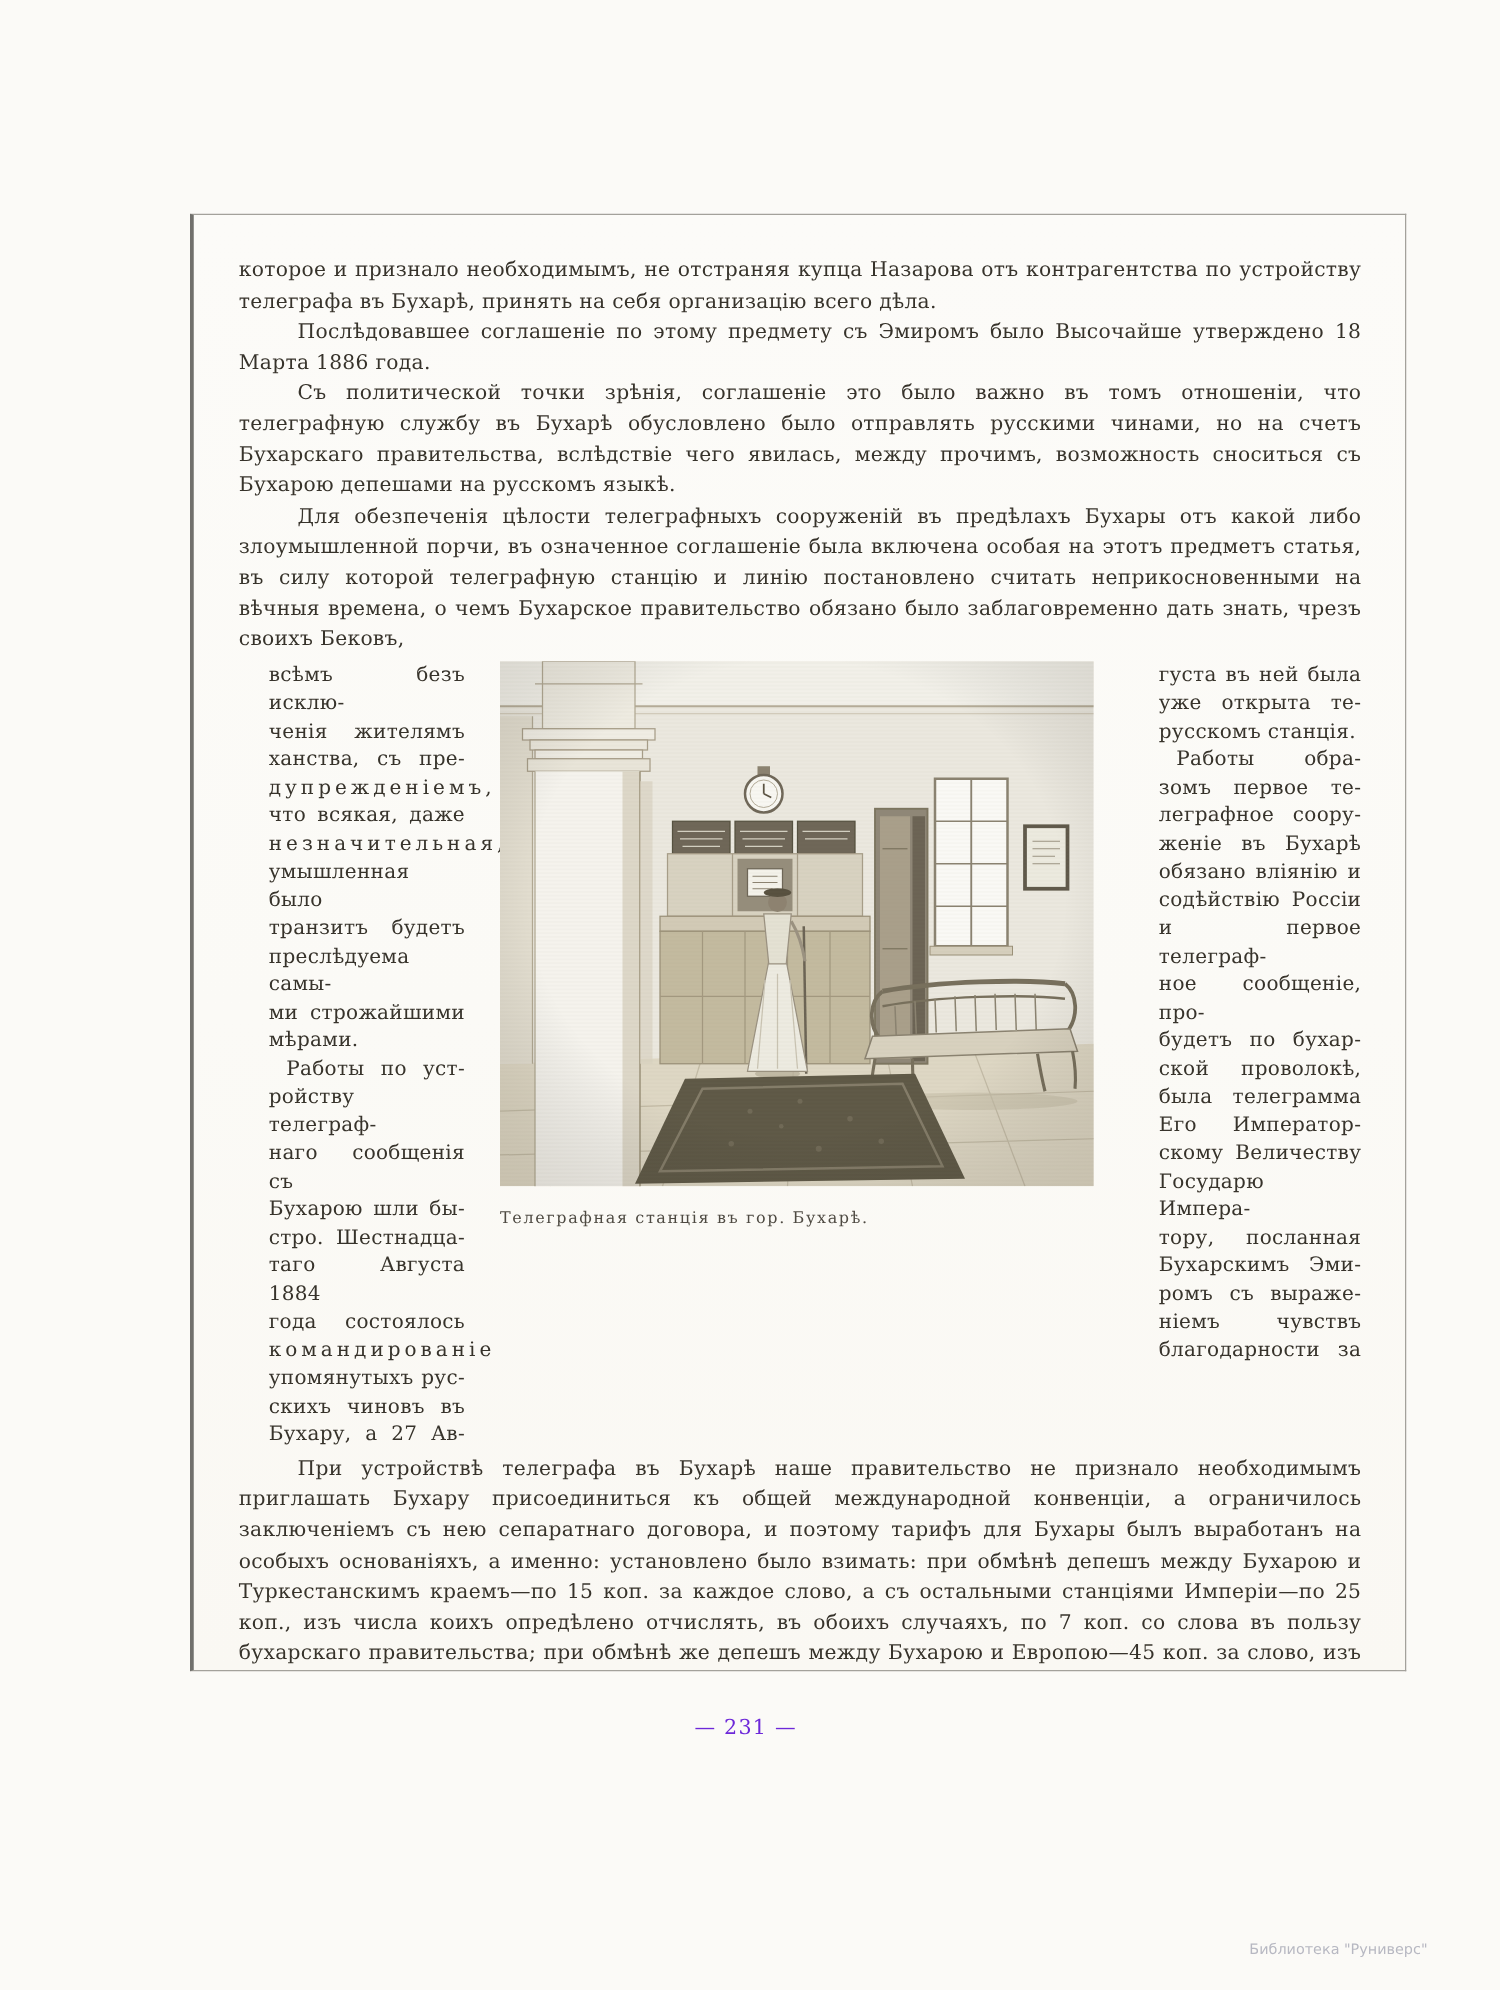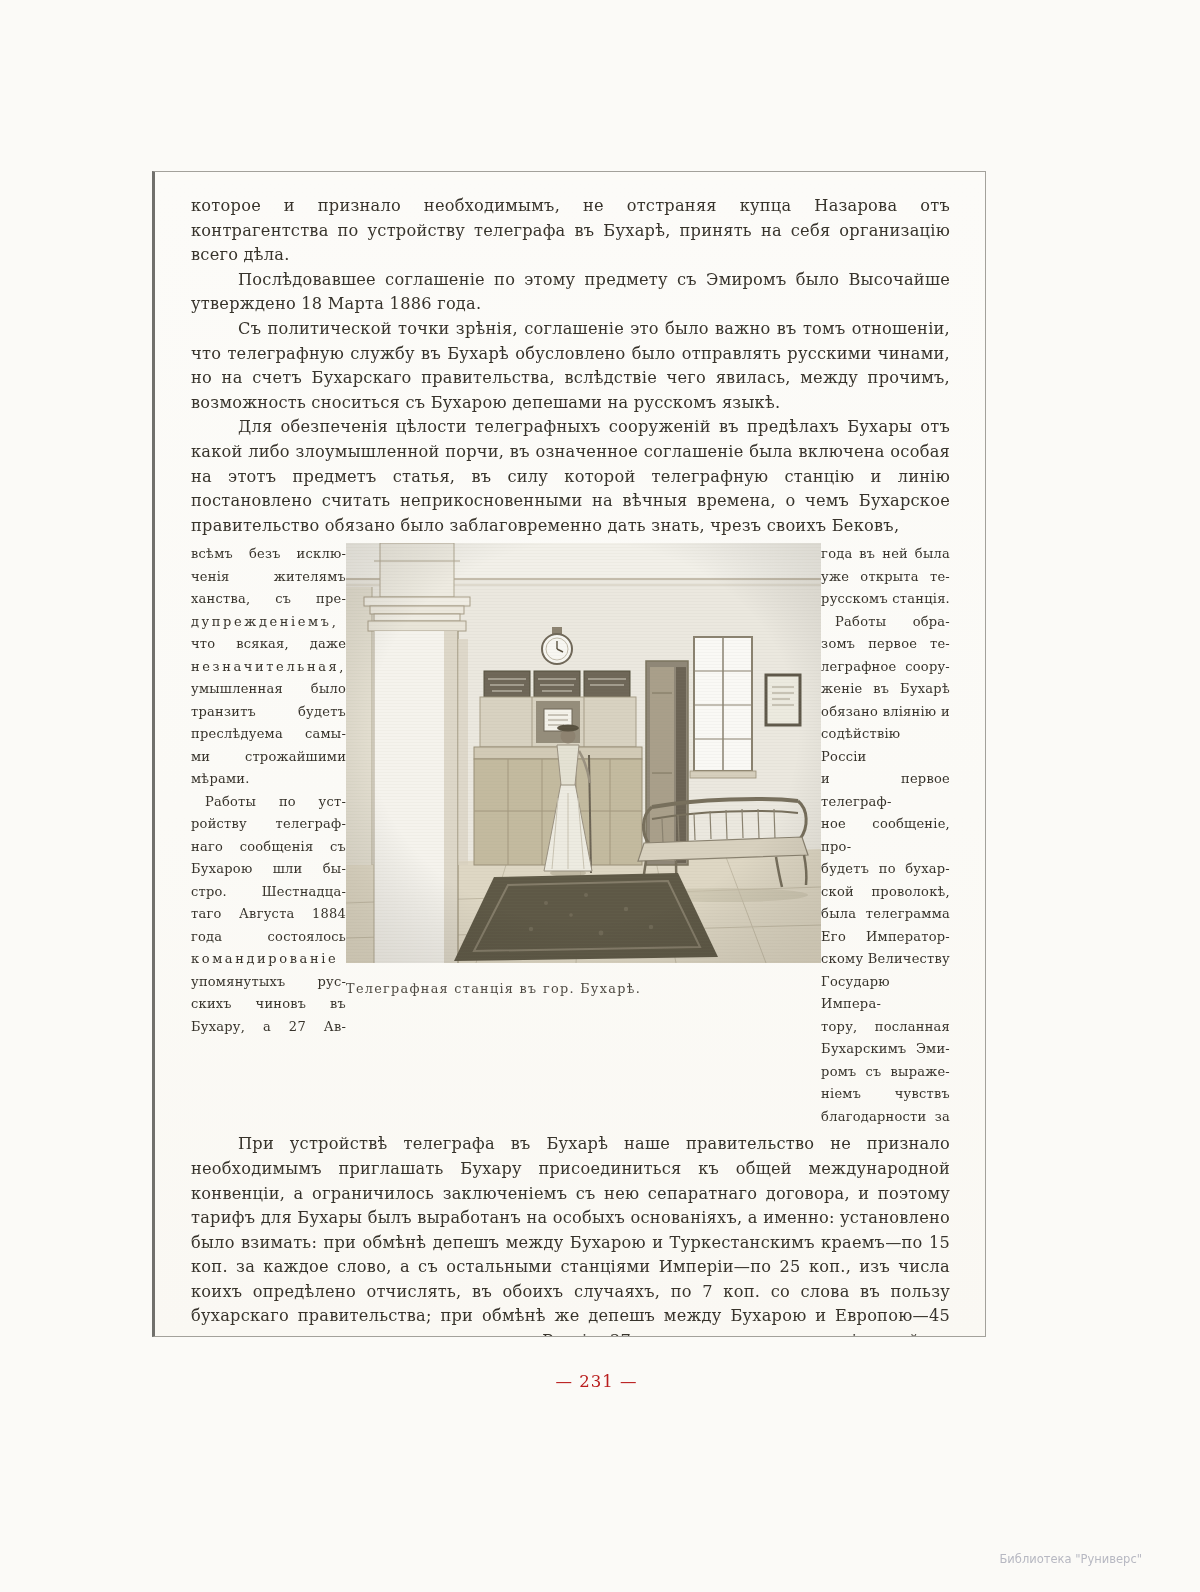--- a/index.html
+++ b/index.html
@@ -3,52 +3,52 @@
 <meta charset="utf-8">
 <style>
   html,body { margin:0; padding:0; }
   body { background:#f4f3ef; }
   .page {
     position:relative; width:1200px; height:1592px; margin:0 auto;
     background:#fbfaf7; overflow:hidden;
     font-family:"DejaVu Serif","Liberation Serif",serif;
   }
   .sheet {
-    position:absolute; left:152px; top:171px; width:834px; height:1166px;
+    position:absolute; left:152px; top:171px; width:973px; height:1166px;
     box-sizing:border-box;
     background:linear-gradient(180deg,#fcfbf8 0%,#fbfaf6 55%,#faf8f3 100%);
     border:1px solid #a3a19b; border-left:3px solid #71706c;
-    padding:22px 35px 24px 36px; overflow:hidden; color:#37332b;
+    padding:32px 35px 24px 36px; overflow:hidden; color:#37332b;
   }
   .body-text { font-size:16.2px; line-height:24.6px; letter-spacing:0.015em; }
   .para { text-align:justify; text-indent:47px; margin:0; }
   .para.noindent { text-indent:0; }
 
   .wrap-row {
     display:flex; justify-content:space-between; align-items:flex-start;
     margin-top:5px; margin-bottom:4px;
   }
-  .col { font-size:13px; line-height:22.5px; }
+  .col { font-size:16px; line-height:22.5px;margin-left:24px; }
   .col.left  { width:157px; }
   .col.right { width:162px; }
   .cline { text-align:justify; text-align-last:justify; }
   .cline.end { text-align-last:left; }
   .cline.indent { text-indent:14px; }
   .cline.sp { letter-spacing:0.2em; text-align-last:left; }
 
   figure.center { width:475px; margin:0; padding:0; }
   .engraving { width:475px; height:420px; }
   .caption {
     text-align:left; font-size:12.8px; letter-spacing:1.3px;
     color:#4e4a42; margin-top:14px;
   }
 
   .page-number {
     position:absolute; left:152px; width:889px; top:1372px; text-align:center;
-    font-size:16.5px; color:#b91c1c; letter-spacing:1px;
+    font-size:16.5px; color:#6d28d9; letter-spacing:1px;
   }
   .watermark {
     position:absolute; right:58px; top:1552px;
     font-family:"DejaVu Sans","Liberation Sans",sans-serif;
     font-size:11.5px; color:#b7b8c2;
   }
 </style>
 </head>
 <body>
 
@@ -235,21 +235,21 @@
                 </g>
               </g>
               <rect width="475" height="420" fill="url(#hatch)"></rect>
               <rect width="475" height="420" fill="url(#vig)"></rect>
             </svg>
           </div>
           <figcaption class="caption">Телеграфная станція въ гор. Бухарѣ.</figcaption>
         </figure>
 
         <div class="col right">
-            <div class="cline">года въ ней была</div>
+            <div class="cline">густа въ ней была</div>
             <div class="cline">уже открыта те-</div>
             <div class="cline end">русскомъ станція.</div>
             <div class="cline indent">Работы обра-</div>
             <div class="cline">зомъ первое те-</div>
             <div class="cline">леграфное соору-</div>
             <div class="cline">женіе въ Бухарѣ</div>
             <div class="cline">обязано вліянію и</div>
             <div class="cline">содѣйствію Россіи</div>
             <div class="cline">и первое телеграф-</div>
             <div class="cline">ное сообщеніе, про-</div>

